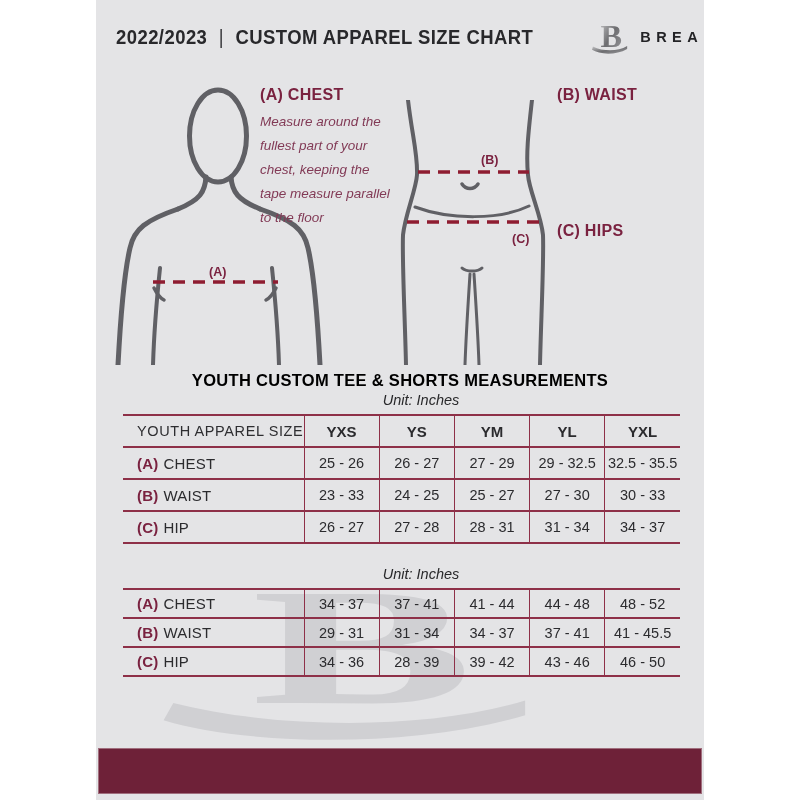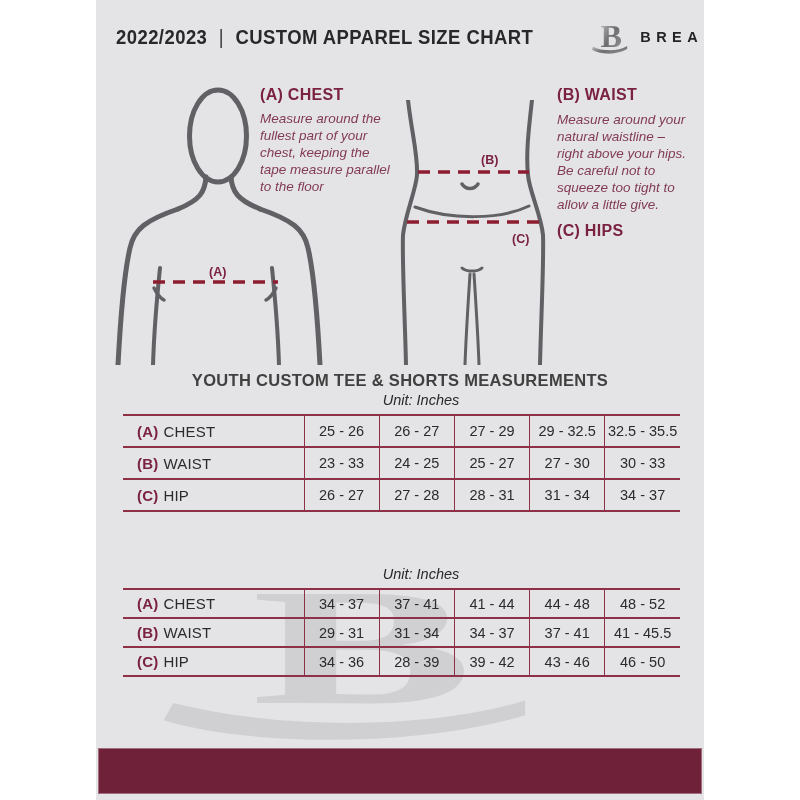--- a/index.html
+++ b/index.html
@@ -23,29 +23,29 @@
     display:flex;align-items:center;justify-content:space-between;}
   .title-group{display:flex;align-items:center;white-space:nowrap;
     font-weight:bold;font-size:21px;color:#28282b;
     transform:scaleX(.88);transform-origin:left center;letter-spacing:.5px;}
   .title-group .divider{margin:0 13px;font-weight:normal;color:#3a3a3d;}
   .brand-group{display:flex;align-items:center;}
   .brand-name{font-weight:bold;font-size:14.5px;letter-spacing:5.5px;color:#232326;margin-left:8px;}
 
   
   .instr-heading{position:absolute;font-weight:bold;font-size:16px;letter-spacing:.3px;color:var(--maroon);}
-  .instr-body{position:absolute;font-style:italic;font-size:13.5px;line-height:17px;
+  .instr-body{position:absolute;font-style:italic;font-size:13.5px;line-height:24px;
     color:var(--maroon-body);white-space:pre-line;}
 
   
   .figure-svg{position:absolute;}
 
   
   .tbl-title{position:absolute;left:0;width:608px;text-align:center;
-    font-weight:bold;font-size:16.5px;letter-spacing:.3px;color:#404040;}
+    font-weight:bold;font-size:16.5px;letter-spacing:.3px;color:#000000;}
   .tbl-unit{position:absolute;left:0;width:608px;text-align:center;
     font-style:italic;font-size:14.5px;color:#28282a;margin-left:21px;}
   table.size-table{position:absolute;left:27px;width:557px;border-collapse:collapse;table-layout:fixed;background:transparent;}
   .size-table td{border-top:2px solid var(--tborder);border-bottom:2px solid var(--tborder);padding:0;}
   .size-table td + td{border-left:1.5px solid var(--tborder);}
   .size-table .corner-head{font-size:14.5px;letter-spacing:.6px;text-align:left;padding-left:14px;color:#2e2e31;}
   .size-table .col-head{font-weight:bold;font-size:15px;text-align:center;color:#2b2b2e;}
   .size-table .row-head{text-align:left;padding-left:14px;font-size:15px;color:#2b2b2e;letter-spacing:.2px;}
   .size-table .row-key{font-weight:bold;color:var(--maroon);margin-right:5px;}
   .size-table .val-cell{text-align:center;font-size:14.5px;color:#2b2b2e;}
@@ -123,42 +123,44 @@
     </svg>
 
     <div class="instr-heading" style="left:164px;top:86px">(A) CHEST</div>
     <div class="instr-body" style="left:164px;top:110px;width:160px">Measure around the
 fullest part of your
 chest, keeping the
 tape measure parallel
 to the floor</div>
 
     <div class="instr-heading" style="left:461px;top:86px">(B) WAIST</div>
-    <div class="instr-body" style="left:461px;top:111px;width:160px">Measure around your
-natural waistline –
-right above your hips.
-Be careful not to
-squeeze too tight to
-allow a little give.</div>
 
     <div class="instr-heading" style="left:461px;top:222px">(C) HIPS</div>
 
     <div class="tbl-title" style="top:371px">YOUTH CUSTOM TEE &amp; SHORTS MEASUREMENTS</div>
     <div class="tbl-unit" style="top:392px">Unit: Inches</div>
 
     <table class="size-table" id="youth-table" style="top:414px">
       <colgroup>
           <col style="width:181px">
           <col>
           <col>
           <col>
           <col>
           <col>
         </colgroup>
       <tbody>
+        <tr>
+          <td class="corner-head">YOUTH APPAREL SIZE</td>
+          <td class="col-head">YXS</td>
+          <td class="col-head">YS</td>
+          <td class="col-head">YM</td>
+          <td class="col-head">YL</td>
+          <td class="col-head">YXL</td>
+        </tr>
         <tr>
           <td class="row-head">
             <span class="row-key">(A)</span><span>CHEST</span>
           </td>
           <td class="val-cell">25 - 26</td>
           <td class="val-cell">26 - 27</td>
           <td class="val-cell">27 - 29</td>
           <td class="val-cell">29 - 32.5</td>
           <td class="val-cell">32.5 - 35.5</td>
         </tr>

